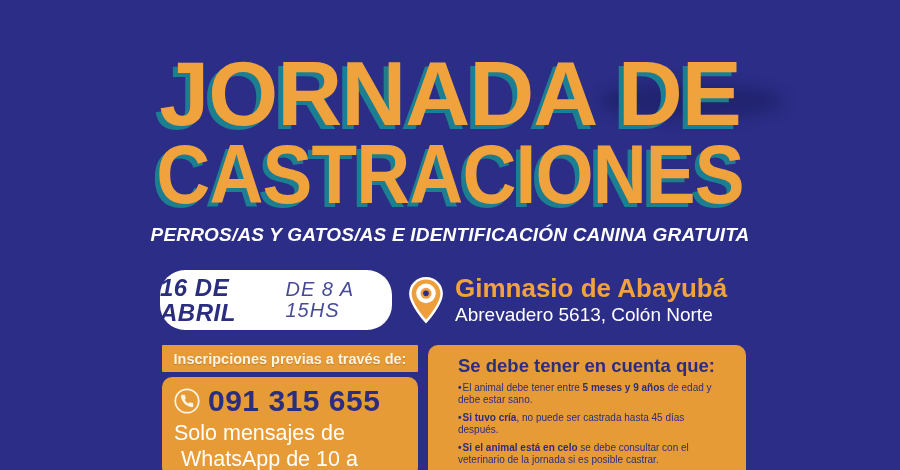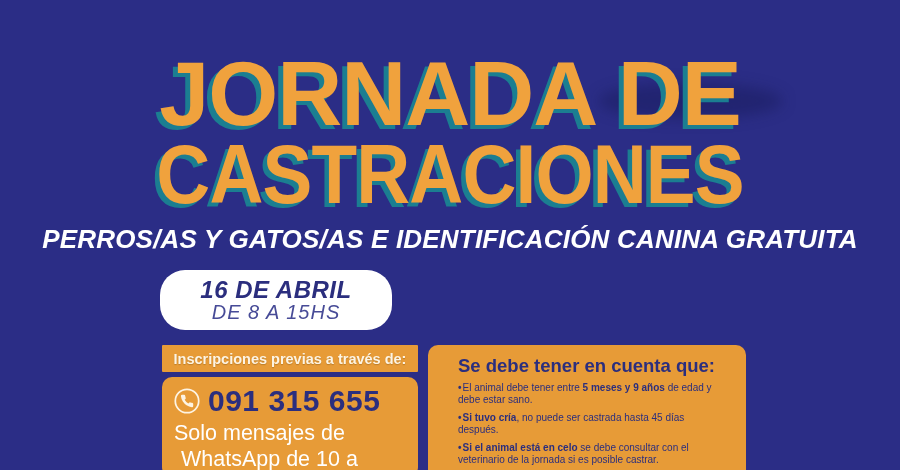--- a/index.html
+++ b/index.html
@@ -34,28 +34,28 @@
     text-shadow:-5px 4px 0 var(--title_shadow);
   }
   .title-line2{
     display:inline-block;font-size:84px;line-height:0.84;letter-spacing:-1px;
     transform:scaleX(0.89);transform-origin:center;
     text-shadow:-5px 4px 0 var(--title_shadow);
   }
   
   .subtitle{
     position:absolute;top:197px;left:0;right:0;text-align:center;
-    color:var(--white);font-weight:700;font-style:italic;font-size:26px;letter-spacing:0.2px;
+    color:var(--white);font-weight:700;font-style:italic;font-size:19px;letter-spacing:0.2px;
   }
 
   
   .mid-row{position:absolute;top:243px;left:160px;width:600px;display:flex;align-items:center;}
   .date-box{
     width:232px;height:60px;background:var(--white);border-radius:25px;
-    display:flex;flex-direction:column;align-items:center;justify-content:center;
+    display:flex;flex-direction:row;align-items:center;justify-content:center;
     font-style:italic;color:var(--navy);
   }
   .date-line1{font-size:24px;font-weight:700;letter-spacing:0.5px;line-height:1.05;}
   .date-line2{font-size:20px;font-weight:400;color:#474b97;letter-spacing:1px;line-height:1.05;}
 
   .location{display:flex;align-items:center;margin-left:14px;gap:9px;}
   .pin-wrap{width:40px;height:50px;flex:0 0 auto;}
   .loc-text{display:flex;flex-direction:column;}
   .loc-name{color:var(--title_orange);font-weight:700;font-size:26px;line-height:1.1;}
   .loc-addr{color:var(--white);font-weight:400;font-size:19px;line-height:1.15;margin-top:1px;}
@@ -103,20 +103,33 @@
     <span class="title-line2">CASTRACIONES</span>
   </div>
 
   <div class="subtitle">PERROS/AS Y GATOS/AS E IDENTIFICACIÓN CANINA GRATUITA</div>
 
   <div class="mid-row">
     <div class="date-box">
       <span class="date-line1">16 DE ABRIL</span>
       <span class="date-line2">DE 8 A 15HS</span>
     </div>
+    <div class="location">
+      <span class="pin-wrap">
+        <svg viewBox="0 0 24 28" width="40" height="50" aria-hidden="true">
+          <path d="M12 1C6.6 1 2.6 5.1 2.6 10.2 2.6 16.6 12 27 12 27s9.4-10.4 9.4-16.8C21.4 5.1 17.4 1 12 1z" fill="#ee9f3b" stroke="#ffffff" stroke-width="1.5"></path>
+          <circle cx="12" cy="10" r="4.6" fill="none" stroke="#ffffff" stroke-width="2.6"></circle>
+          <circle cx="12" cy="10" r="1.7" fill="#2b2d86"></circle>
+        </svg>
+      </span>
+      <div class="loc-text">
+        <span class="loc-name">Gimnasio de Abayubá</span>
+        <span class="loc-addr">Abrevadero 5613, Colón Norte</span>
+      </div>
+    </div>
   </div>
 
   <div class="reg-col">
     <div class="reg-header">Inscripciones previas a través de:</div>
     <div class="reg-panel">
       <div class="phone-row">
         <span class="phone-icon">
           <svg viewBox="0 0 24 24" width="26" height="26" aria-hidden="true">
             <circle cx="12" cy="12" r="10.8" fill="none" stroke="#fdf4e3" stroke-width="1.6"></circle>
             <path transform="translate(5.2,5.2) scale(0.57)" d="M22 16.92v3a2 2 0 0 1-2.18 2 19.79 19.79 0 0 1-8.63-3.07 19.5 19.5 0 0 1-6-6 19.79 19.79 0 0 1-3.07-8.67A2 2 0 0 1 4.11 2h3a2 2 0 0 1 2 1.72 12.84 12.84 0 0 0 .7 2.81 2 2 0 0 1-.45 2.11L8.09 9.91a16 16 0 0 0 6 6l1.27-1.27a2 2 0 0 1 2.11-.45 12.84 12.84 0 0 0 2.81.7A2 2 0 0 1 22 16.92z" fill="#fdf4e3"></path>

